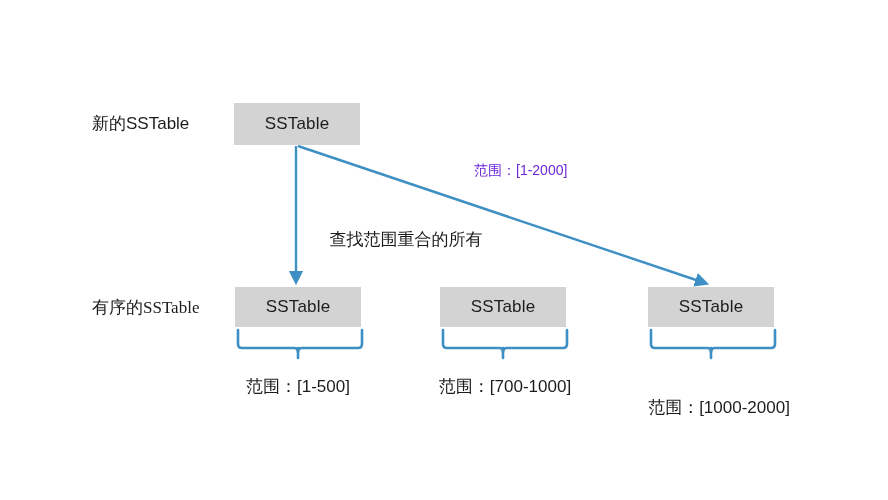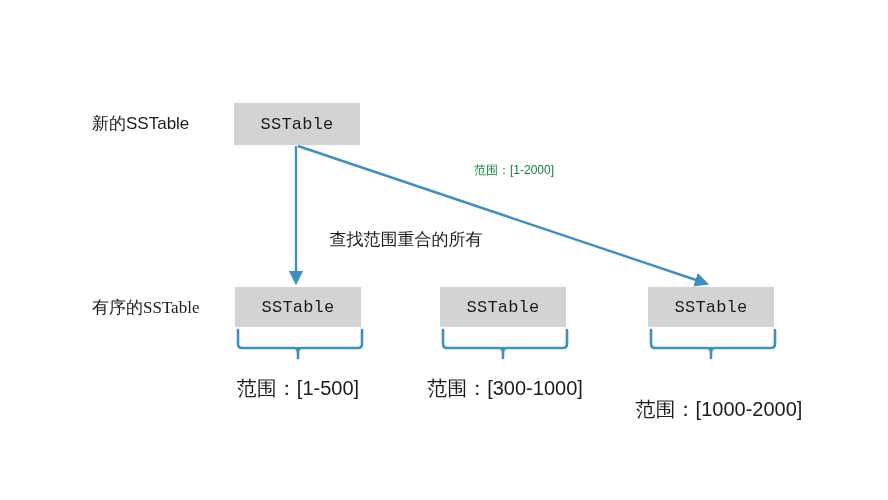--- a/index.html
+++ b/index.html
@@ -35,39 +35,39 @@
     border: 0;
     display: flex;
     align-items: center;
     justify-content: center;
     box-sizing: border-box;
   }
   .node-label {
     font-size: 17px;
     color: #1c1c1c;
     letter-spacing: 0.2px;
-    font-family: Liberation Mono, monospace;
+    font-family: Liberation Sans, sans-serif;
   }
   .row-label {
     position: absolute;
     font-size: 17px;
     color: #1c1c1c;
     white-space: nowrap;
     font-family: "Liberation Sans", "DejaVu Sans", sans-serif;
   }
   .edge-label {
     position: absolute;
-    font-size: 12px;
-    color: #15803d;
+    font-size: 14px;
+    color: #6d28d9;
     white-space: nowrap;
     font-family: "Liberation Sans", "DejaVu Sans", sans-serif;
   }
   .range-label {
     position: absolute;
-    font-size: 20px;
+    font-size: 17px;
     color: #1c1c1c;
     white-space: nowrap;
     text-align: center;
     font-family: "Liberation Sans", "DejaVu Sans", sans-serif;
   }
   .merge-note {
     position: absolute;
     font-size: 17px;
     color: #1c1c1c;
     text-align: center;
@@ -131,20 +131,20 @@
   </div>
 
   <div class="node-box" style="left:235px; top:287px; width:126px; height:40px;">
     <span class="node-label">SSTable</span>
   </div>
   <div class="range-label" style="left:298px; top:375px; transform:translateX(-50%);">范围：[1-500]</div>
 
   <div class="node-box" style="left:440px; top:287px; width:126px; height:40px;">
     <span class="node-label">SSTable</span>
   </div>
-  <div class="range-label" style="left:505px; top:375px; transform:translateX(-50%);">范围：[300-1000]</div>
+  <div class="range-label" style="left:505px; top:375px; transform:translateX(-50%);">范围：[700-1000]</div>
 
   <div class="node-box" style="left:648px; top:287px; width:126px; height:40px;">
     <span class="node-label">SSTable</span>
   </div>
   <div class="range-label" style="left:719px; top:375px; transform:translateX(-50%);margin-top:21px;">范围：[1000-2000]</div>
 
 </div>
 
 </body></html>

